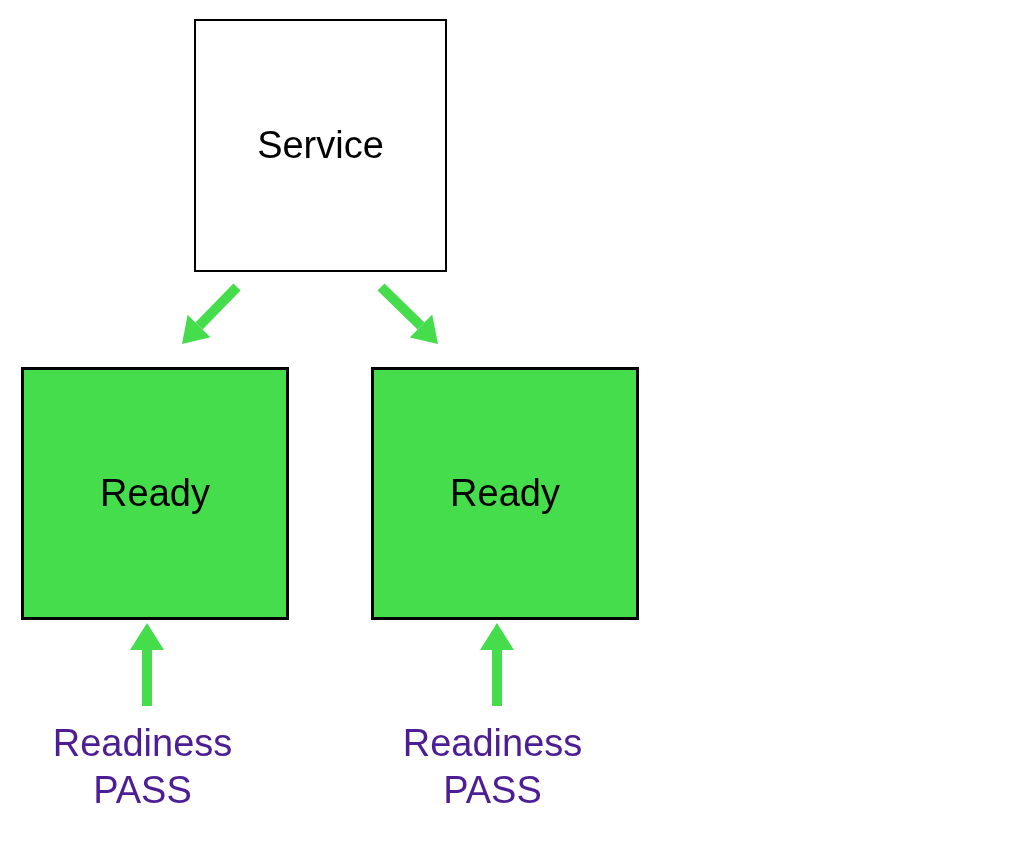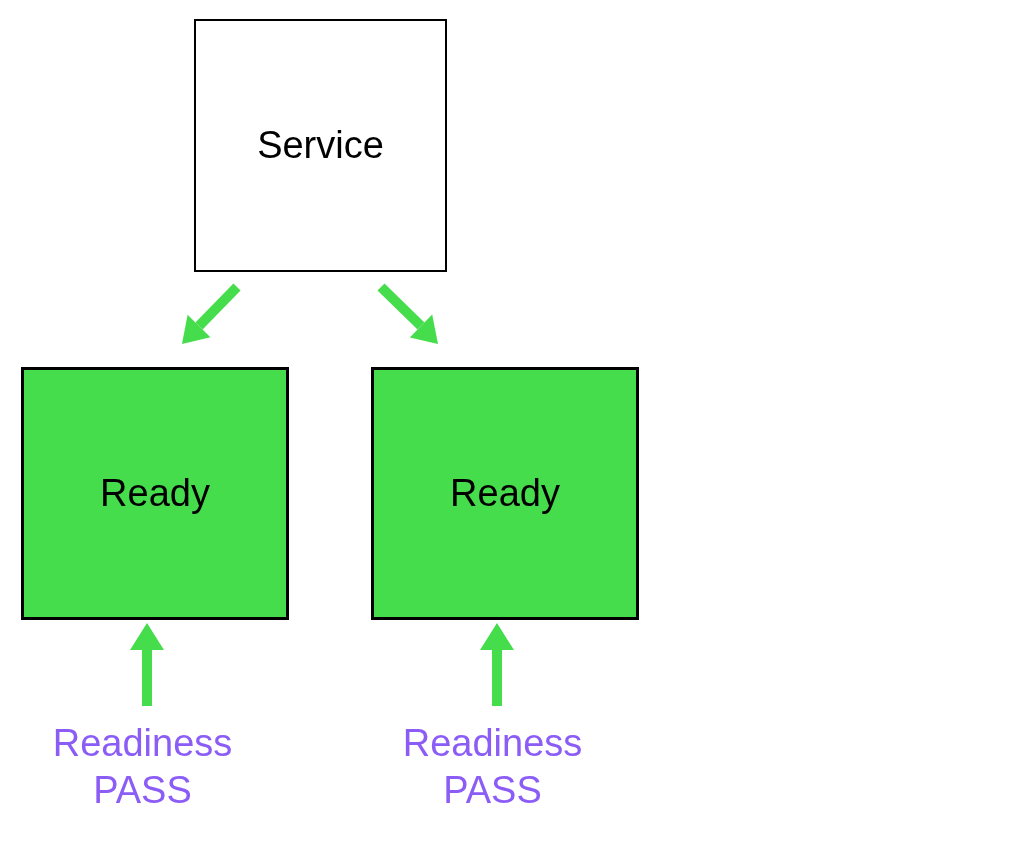--- a/index.html
+++ b/index.html
@@ -61,21 +61,21 @@
     stroke: none;
   }
 
   .caption {
     position: absolute;
     top: 720px;
     width: 245px;
     text-align: center;
     font-size: 38px;
     line-height: 47px;
-    color: #8b5cf6;
+    color: #4c1d95;
   }
   .caption.left  { left: 20px; }
   .caption.right { left: 370px; }
 </style>
 </head>
 <body>
 
 <div class="canvas">
 
   <svg class="arrows-layer" viewBox="0 0 1010 862" xmlns="http://www.w3.org/2000/svg">

